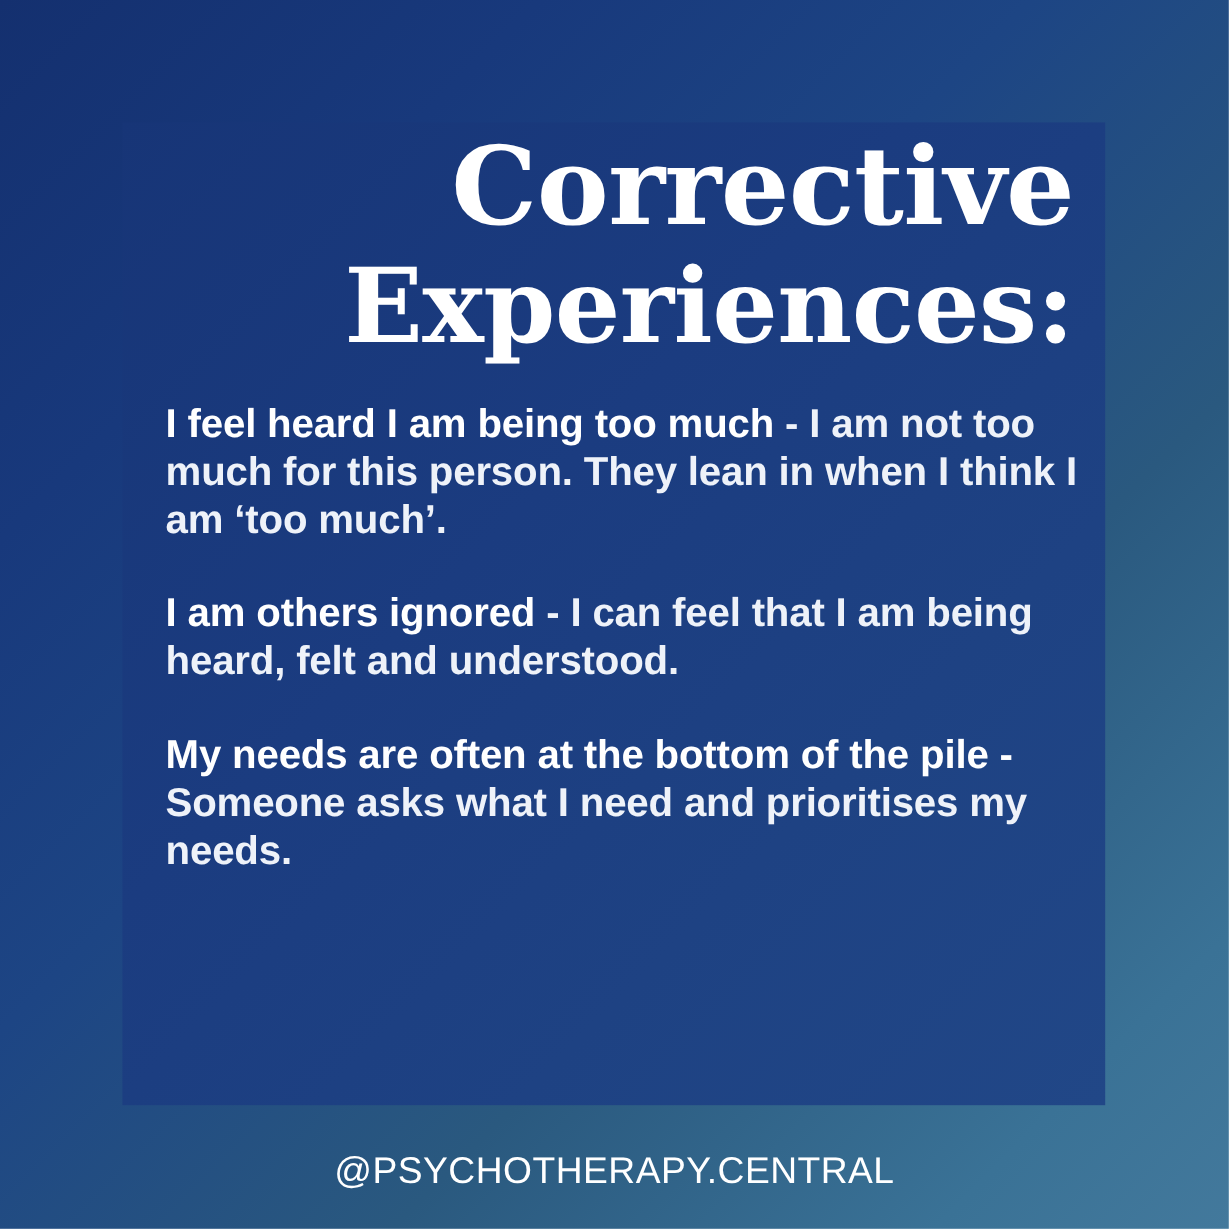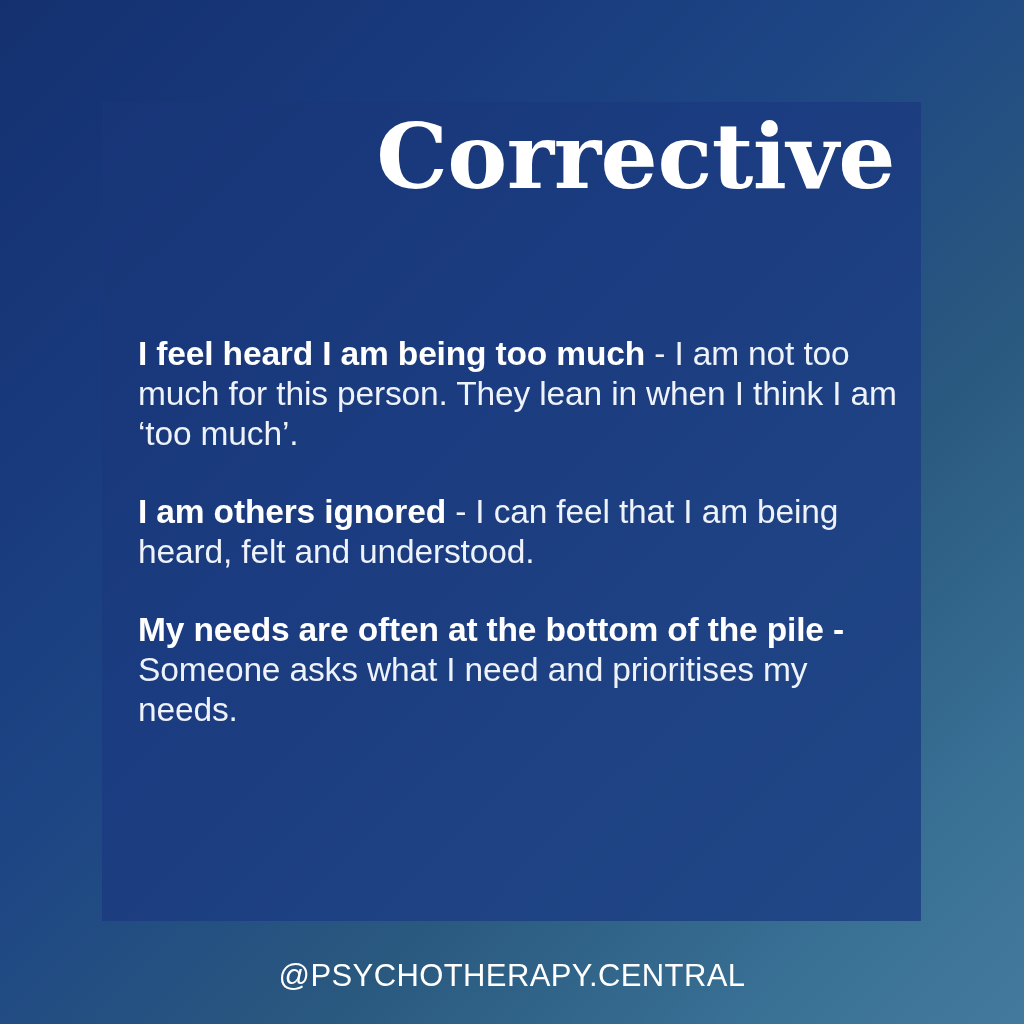--- a/index.html
+++ b/index.html
@@ -95,21 +95,21 @@
   .para:last-child {
     margin-bottom: 12px;
   }
 
   .para .lead {
     font-weight: 700;
     color: #ffffff;
   }
 
   .para .rest {
-    font-weight: 400;
+    font-weight: 700;
     color: #eef2f9;
   }
 
   
   #handle {
     position: absolute;
     left: 0;
     top: 956px;
     width: 1024px;
     text-align: center;
@@ -123,20 +123,21 @@
 </style>
 </head>
 <body>
 
 <div id="poster">
 
   <div id="card">
 
     <div id="title-block">
       <span class="title-line" id="title-line-1">Corrective</span>
+      <span class="title-line" id="title-line-2">Experiences:</span>
     </div>
 
     <div id="body-block">
 
       <p class="para">
         <span class="lead">I feel heard I am being too much</span><span class="rest"> - I am not too much for this person. They lean in when I think I am ‘too much’.</span>
       </p>
 
       <p class="para">
         <span class="lead">I am others ignored</span><span class="rest"> - I can feel that I am being heard, felt and understood.</span>

